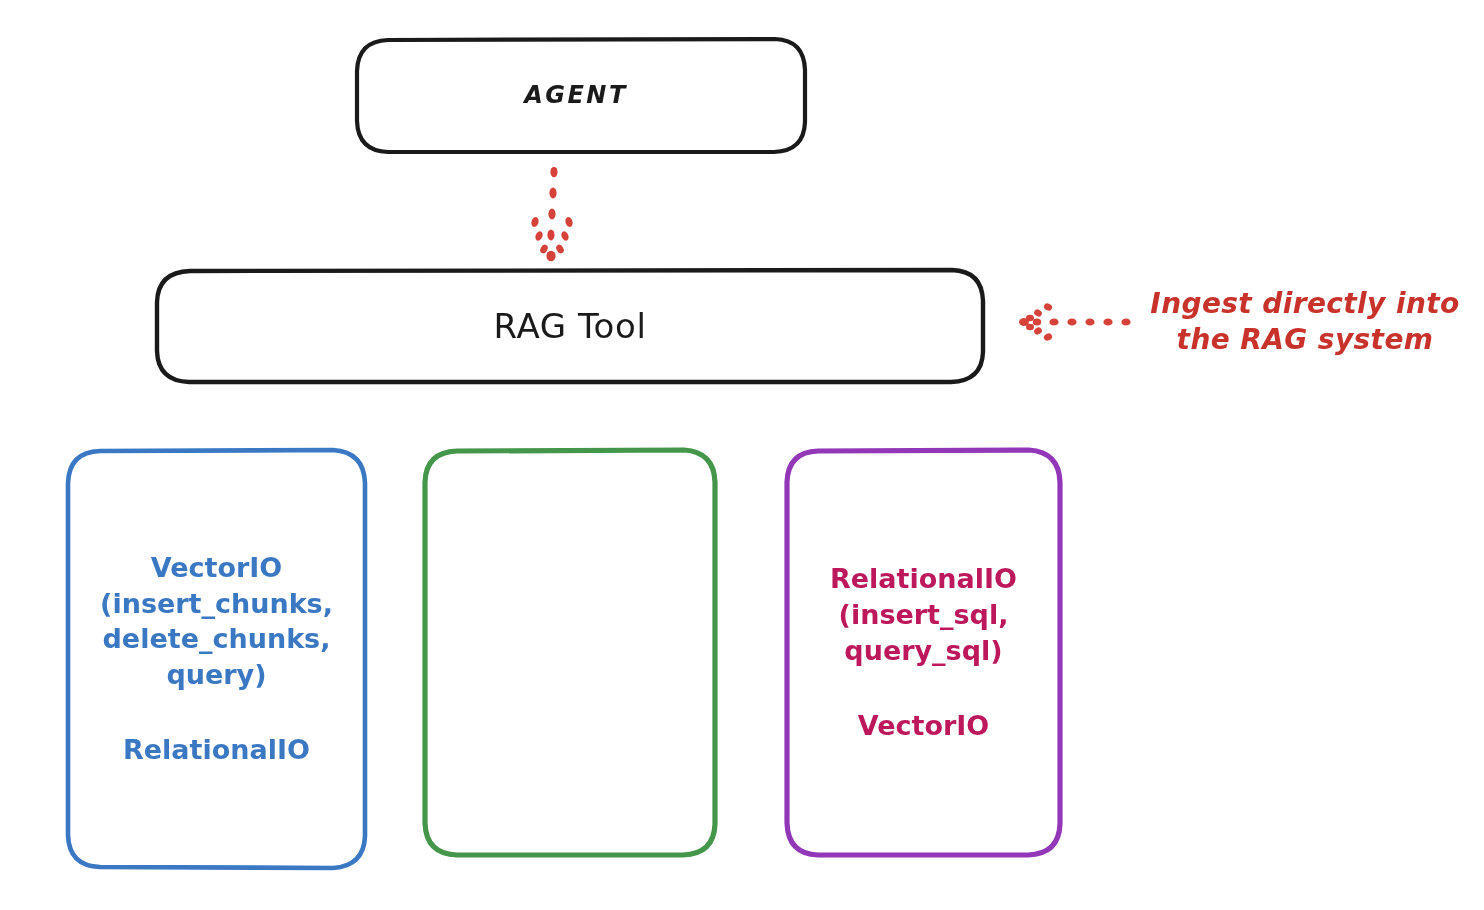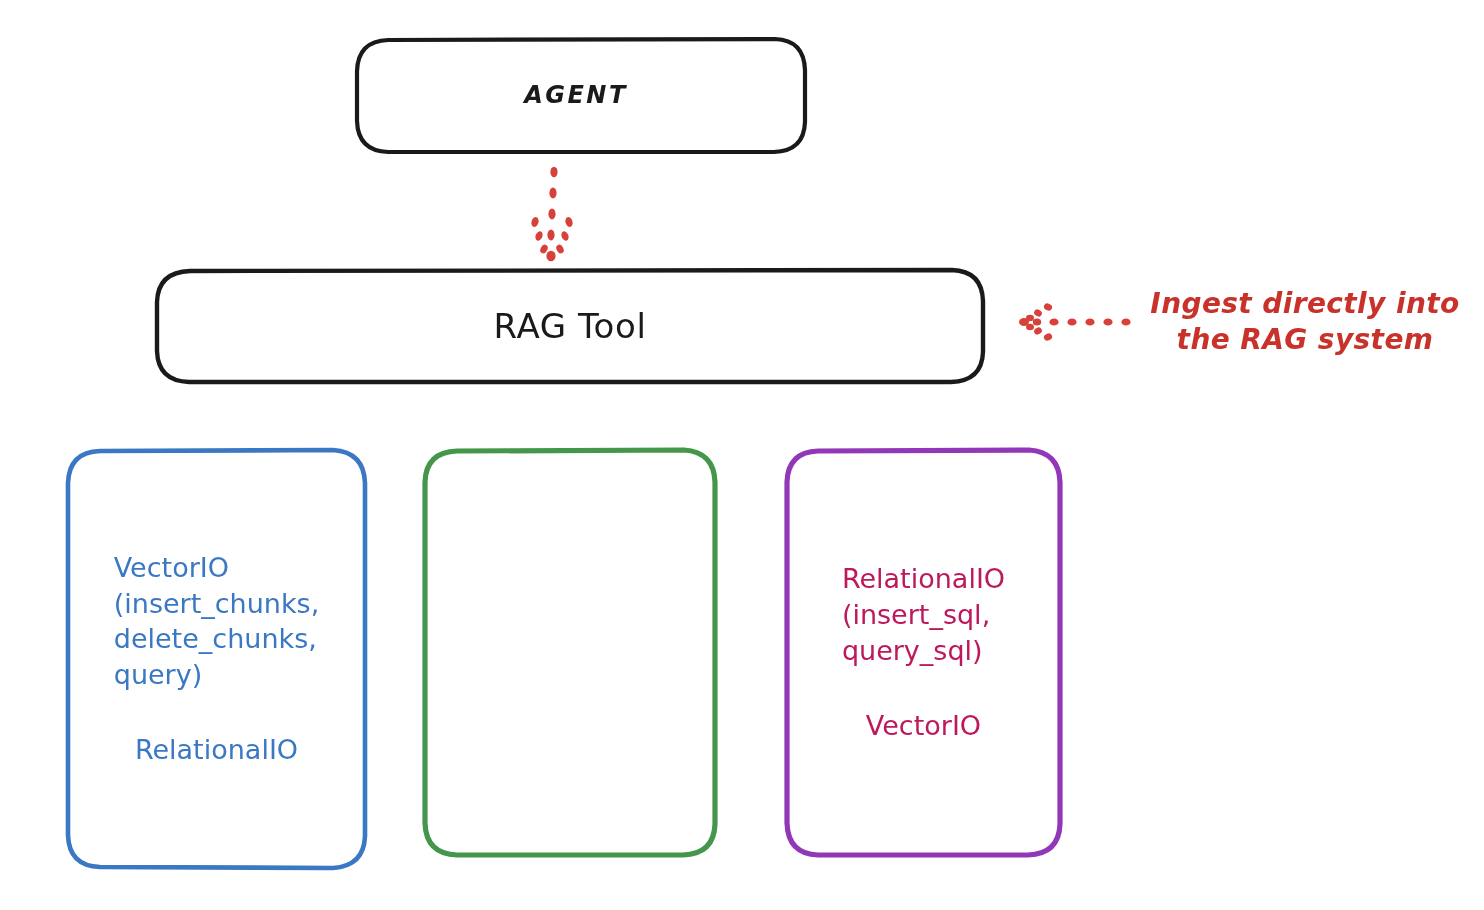--- a/index.html
+++ b/index.html
@@ -64,22 +64,23 @@
     color: #1a1a1a;
   }
 
   
   .card-text {
     position: absolute;
     display: flex;
     flex-direction: column;
     align-items: center;
     justify-content: center;
+    text-align: center;
     font-family: "DejaVu Sans", sans-serif;
-    font-weight: 400;
+    font-weight: 700;
     white-space: pre-line;
   }
   .card-api {
     font-size: 27px;
     line-height: 1.32;
     white-space: pre-line;
   }
   .card-index {
     font-size: 27px;
     line-height: 1.32;

